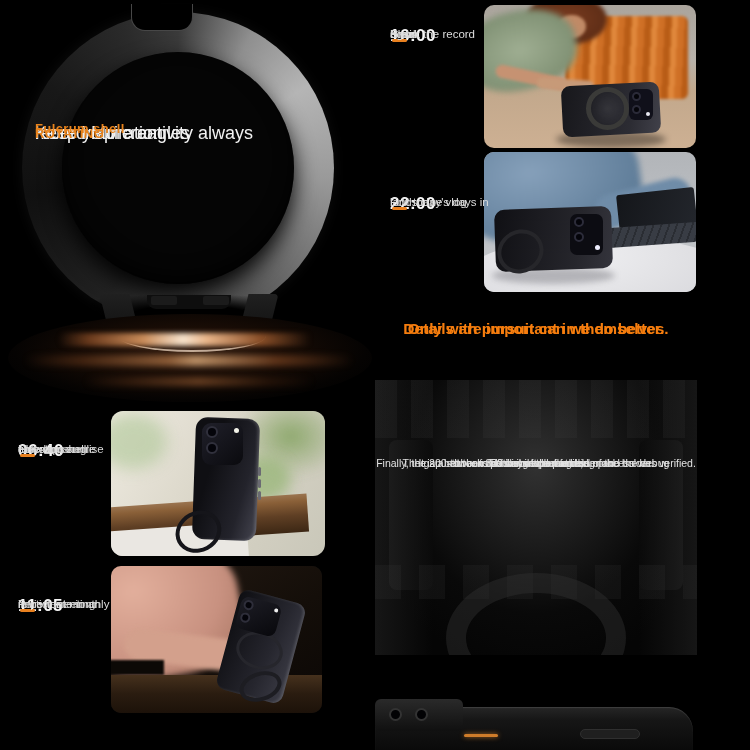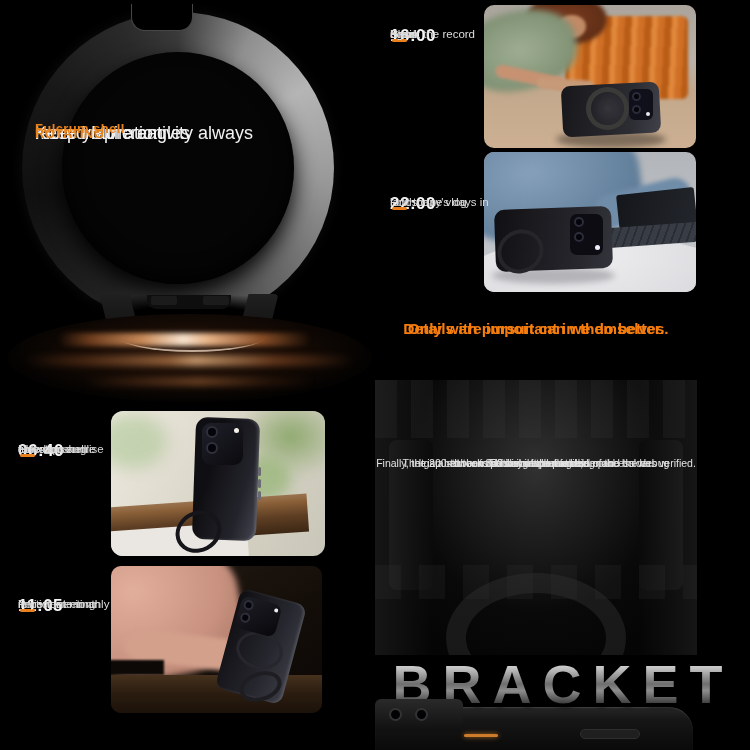--- a/index.html
+++ b/index.html
@@ -349,21 +349,20 @@
       <div class="p4-plate"></div>
       <div class="p4-cam">
         <div class="p4-lens a"></div>
         <div class="p4-lens b"></div>
         <div class="p4-flash"></div>
       </div>
       <div class="p4-ringloop"></div>
     </div>
   </div>
 
-  <div class="bracket-title">BRACKET</div>
   <div class="bphone"></div>
   <div class="bphone-cam">
     <div class="bp-lens a"></div>
     <div class="bp-lens b"></div>
   </div>
   <div class="bphone-line"></div>
   <div class="bphone-pill"></div>
 
 </div>
 

